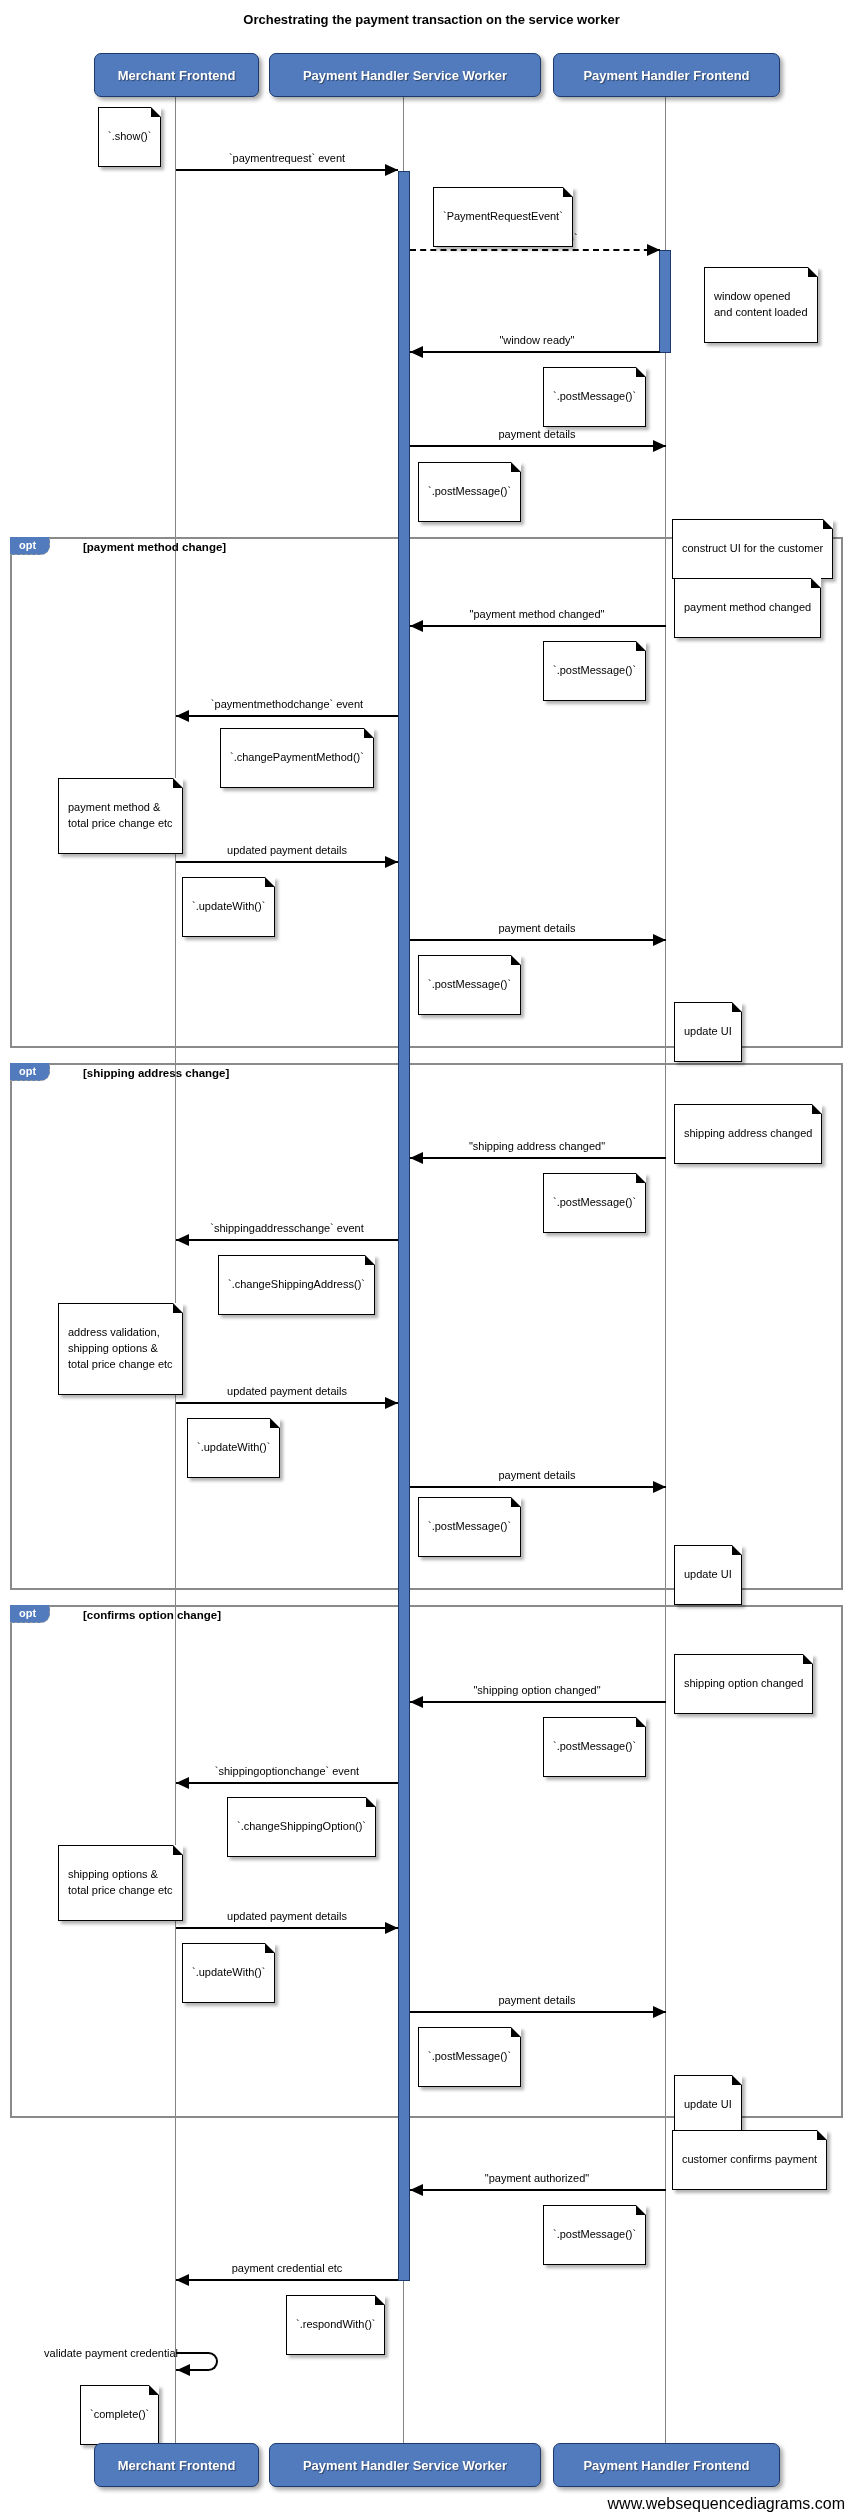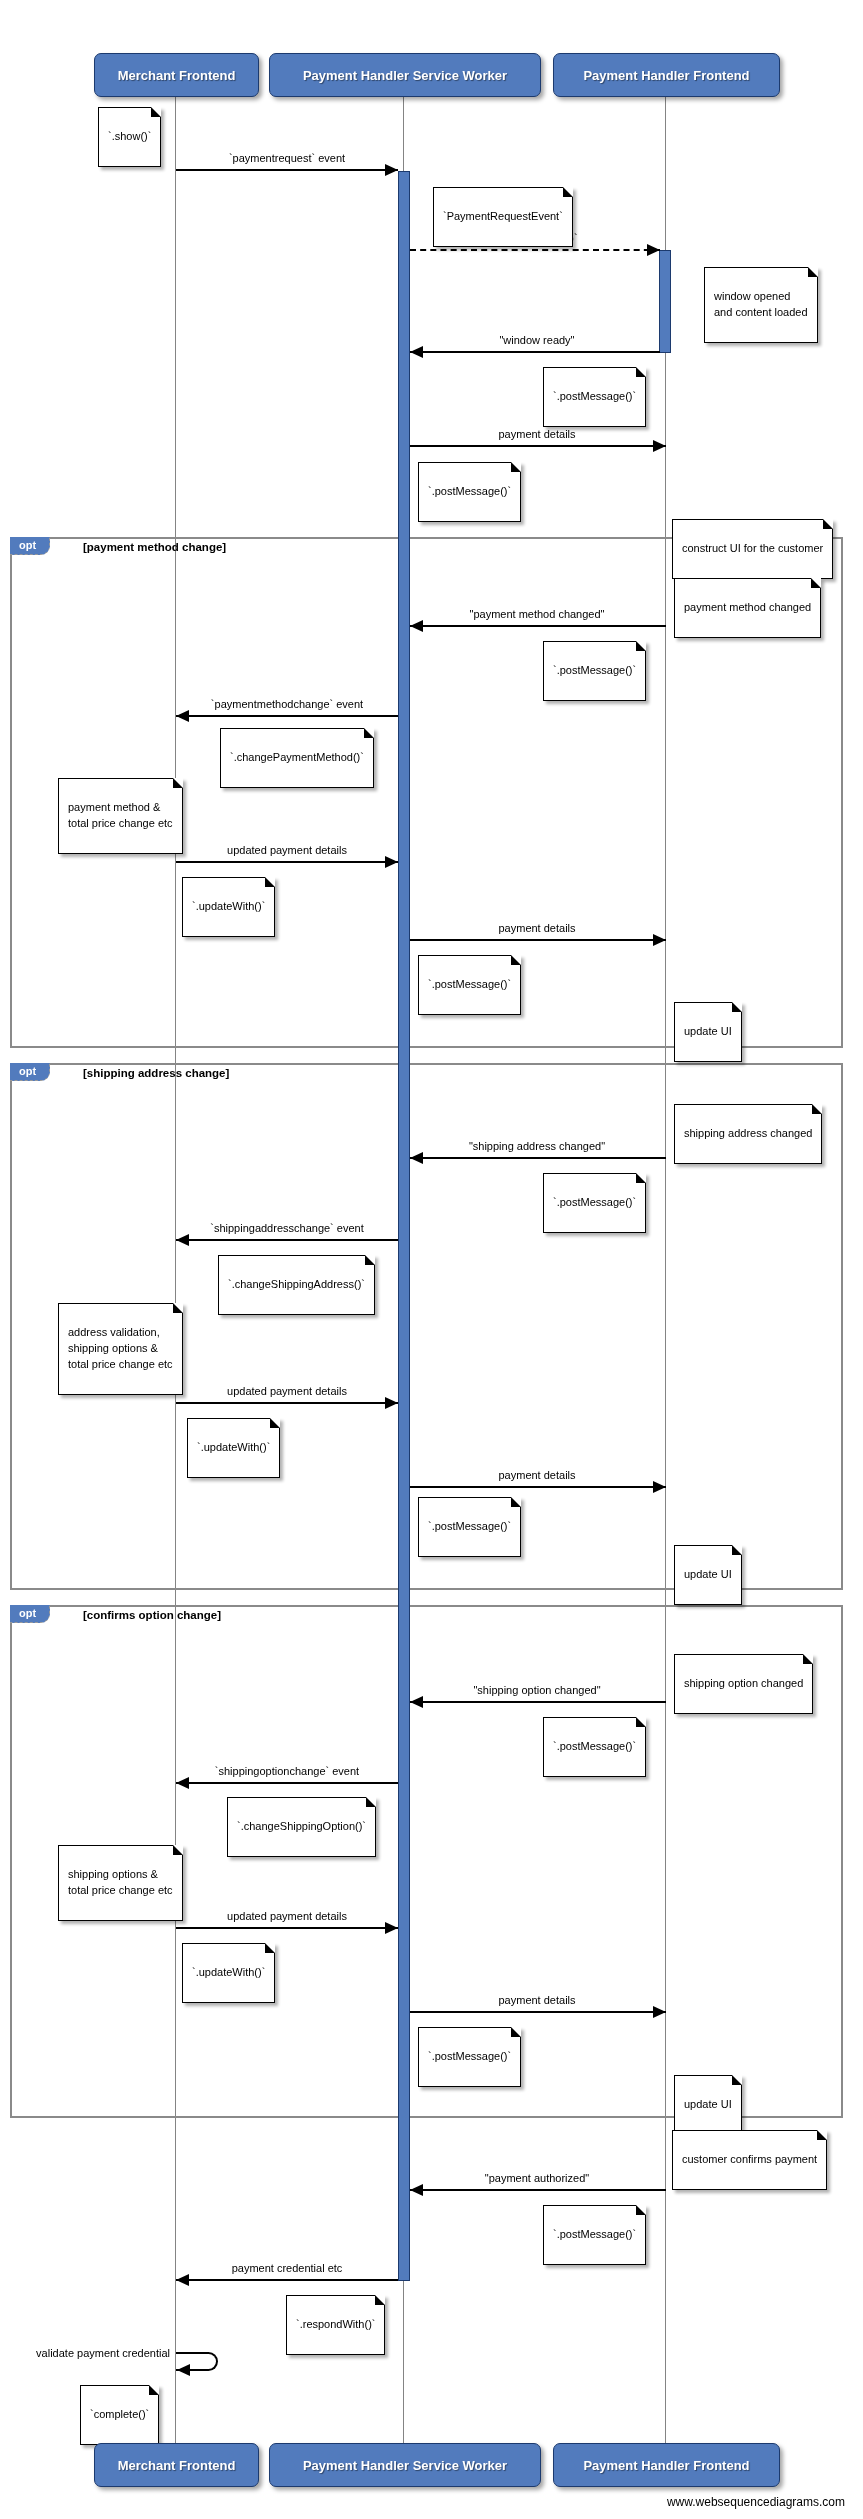--- a/index.html
+++ b/index.html
@@ -37,27 +37,28 @@
   .selfloop{position:absolute;width:42px;height:19px;border:2px solid #000;border-left:none;
             border-radius:0 10px 10px 0;}
 
   .note{position:absolute;background:#fff;border:1px solid #000;padding:21px 9px;
         font-size:11px;line-height:1.45;white-space:nowrap;
         box-shadow:3px 3px 3px rgba(0,0,0,0.3);}
   .note.multi{white-space:pre-line;margin-left:26px;}
   .note::before{content:"";position:absolute;top:-1px;right:-1px;border-style:solid;
         border-width:0 10px 10px 0;border-color:#ffffff #ffffff #000 #000;}
 
-  .watermark{position:absolute;font-size:12px;white-space:nowrap;}
+  .watermark{position:absolute;font-size:16px;white-space:nowrap;}
 </style>
 </head>
 <body>
 
 <div id="canvas">
 
+  <div class="title">Orchestrating the payment transaction on the service worker</div>
 
   <div class="lifeline" style="left:175px;top:97px;height:2346px;"></div>
   <div class="lifeline" style="left:403px;top:97px;height:2346px;"></div>
   <div class="lifeline" style="left:665px;top:97px;height:2346px;"></div>
 
   <div class="frame" style="left:10px;top:537px;width:833px;height:511px;"></div>
   <div class="frame-tab" style="left:10px;top:537px;">opt</div>
   <div class="frame-cond" style="left:83px;top:541px;">[payment method change]</div>
 
   <div class="frame" style="left:10px;top:1063px;width:833px;height:527px;"></div>
@@ -138,21 +139,21 @@
   <div class="arrow" style="left:410px;top:2189px;width:256px;"></div>
   <div class="arrowhead head-left" style="left:410px;top:2184px;"></div>
   <div class="msg-label" style="left:537px;top:2172px;">"payment authorized"</div>
 
   <div class="arrow" style="left:176px;top:2279px;width:222px;"></div>
   <div class="arrowhead head-left" style="left:176px;top:2274px;"></div>
   <div class="msg-label" style="left:287px;top:2262px;">payment credential etc</div>
 
   <div class="selfloop" style="left:176px;top:2352px;"></div>
   <div class="arrowhead head-left" style="left:177px;top:2364px;"></div>
-  <div class="msg-label-right" style="left:0px;top:2347px;width:170px;">validate payment credential</div>
+  <div class="msg-label-right" style="left:8px;top:2347px;width:170px;">validate payment credential</div>
 
   <div class="note" style="left:98px;top:107px;">`.show()`</div>
   <div class="note" style="left:420px;top:187px;margin-left:13px;">`PaymentRequestEvent`</div>
   <div class="note multi" style="left:678px;top:267px;">window opened
 and content loaded</div>
   <div class="note" style="left:543px;top:367px;">`.postMessage()`</div>
   <div class="note" style="left:418px;top:462px;">`.postMessage()`</div>
   <div class="note" style="left:672px;top:519px;">construct UI for the customer</div>
 
   <div class="note" style="left:674px;top:578px;">payment method changed</div>

